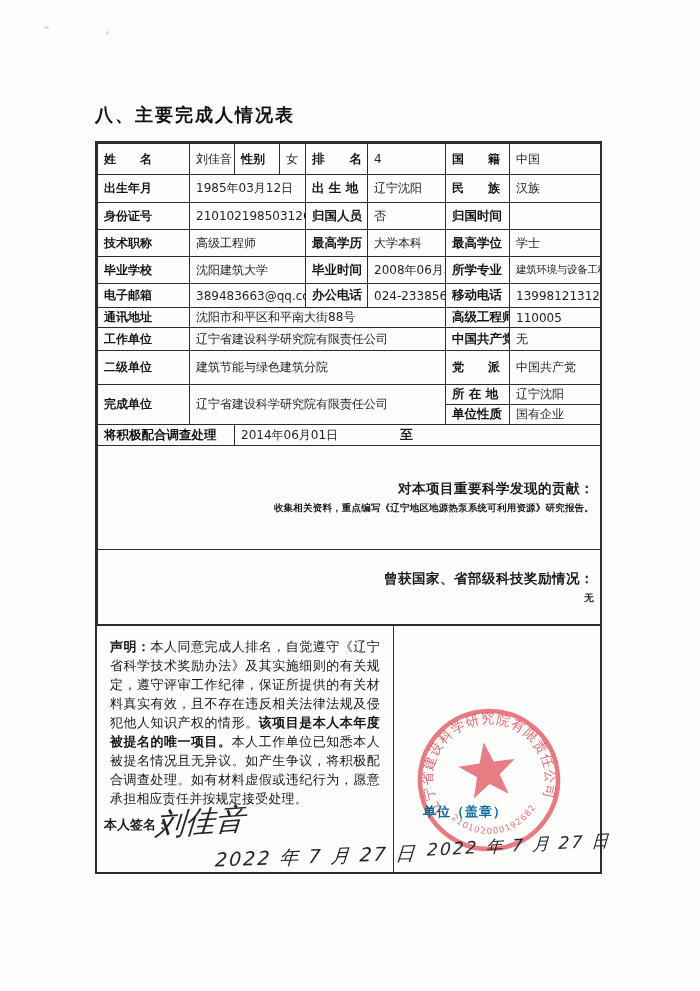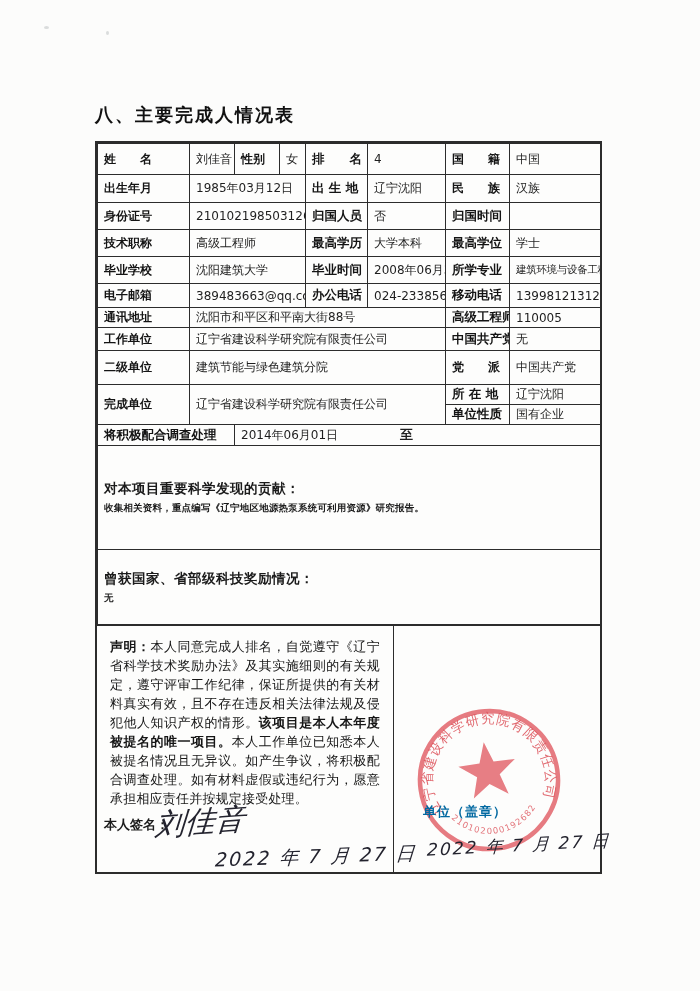--- a/index.html
+++ b/index.html
@@ -12,21 +12,21 @@
          font-size:18px;font-weight:700;letter-spacing:2px;color:#111;}
   .sheet{position:absolute;left:95px;top:141px;width:503px;border:2px solid #2c2c2c;background:#fdfdfc;}
   table.grid{border-collapse:collapse;table-layout:fixed;width:503px;}
   table.grid td{border:1.5px solid #2c2c2c;padding:1px 6px;font-size:12px;vertical-align:middle;
                 overflow:hidden;white-space:nowrap;}
   td.lb{font-weight:700;font-size:13px;color:#141414;}
   td.lb.mid{font-size:12.5px;}
   td.vl{font-size:12px;color:#1e1e1e;}
   td.vl.xs{font-size:10.5px;letter-spacing:-0.3px;}
   td.topal{vertical-align:top;padding-top:3px;}
-  td.boxcell{vertical-align:top;white-space:normal;padding:3px 7px;}
+  td.boxcell{vertical-align:top;white-space:normal;padding:3px 7px;text-align:right;}
   .boxhead{font-size:13.5px;font-weight:700;letter-spacing:0.5px;}
   .boxbody{font-size:9.5px;font-weight:600;margin-top:4px;letter-spacing:0.2px;}
   .durcell{white-space:nowrap;}
   .durcell .zhi{display:inline-block;margin-left:62px;font-weight:700;font-size:13px;}
   .decl{position:relative;display:flex;border-top:1.5px solid #2c2c2c;height:246px;}
   .decl-left{position:relative;width:297px;border-right:1.5px solid #2c2c2c;box-sizing:border-box;}
   .decl-right{position:relative;flex:1;}
   .para{margin:4px;padding:7px 9px 0 9px;font-size:13px;line-height:19px;text-align:justify;
         letter-spacing:0.2px;color:#161616;}
   .para b{font-weight:700;}

